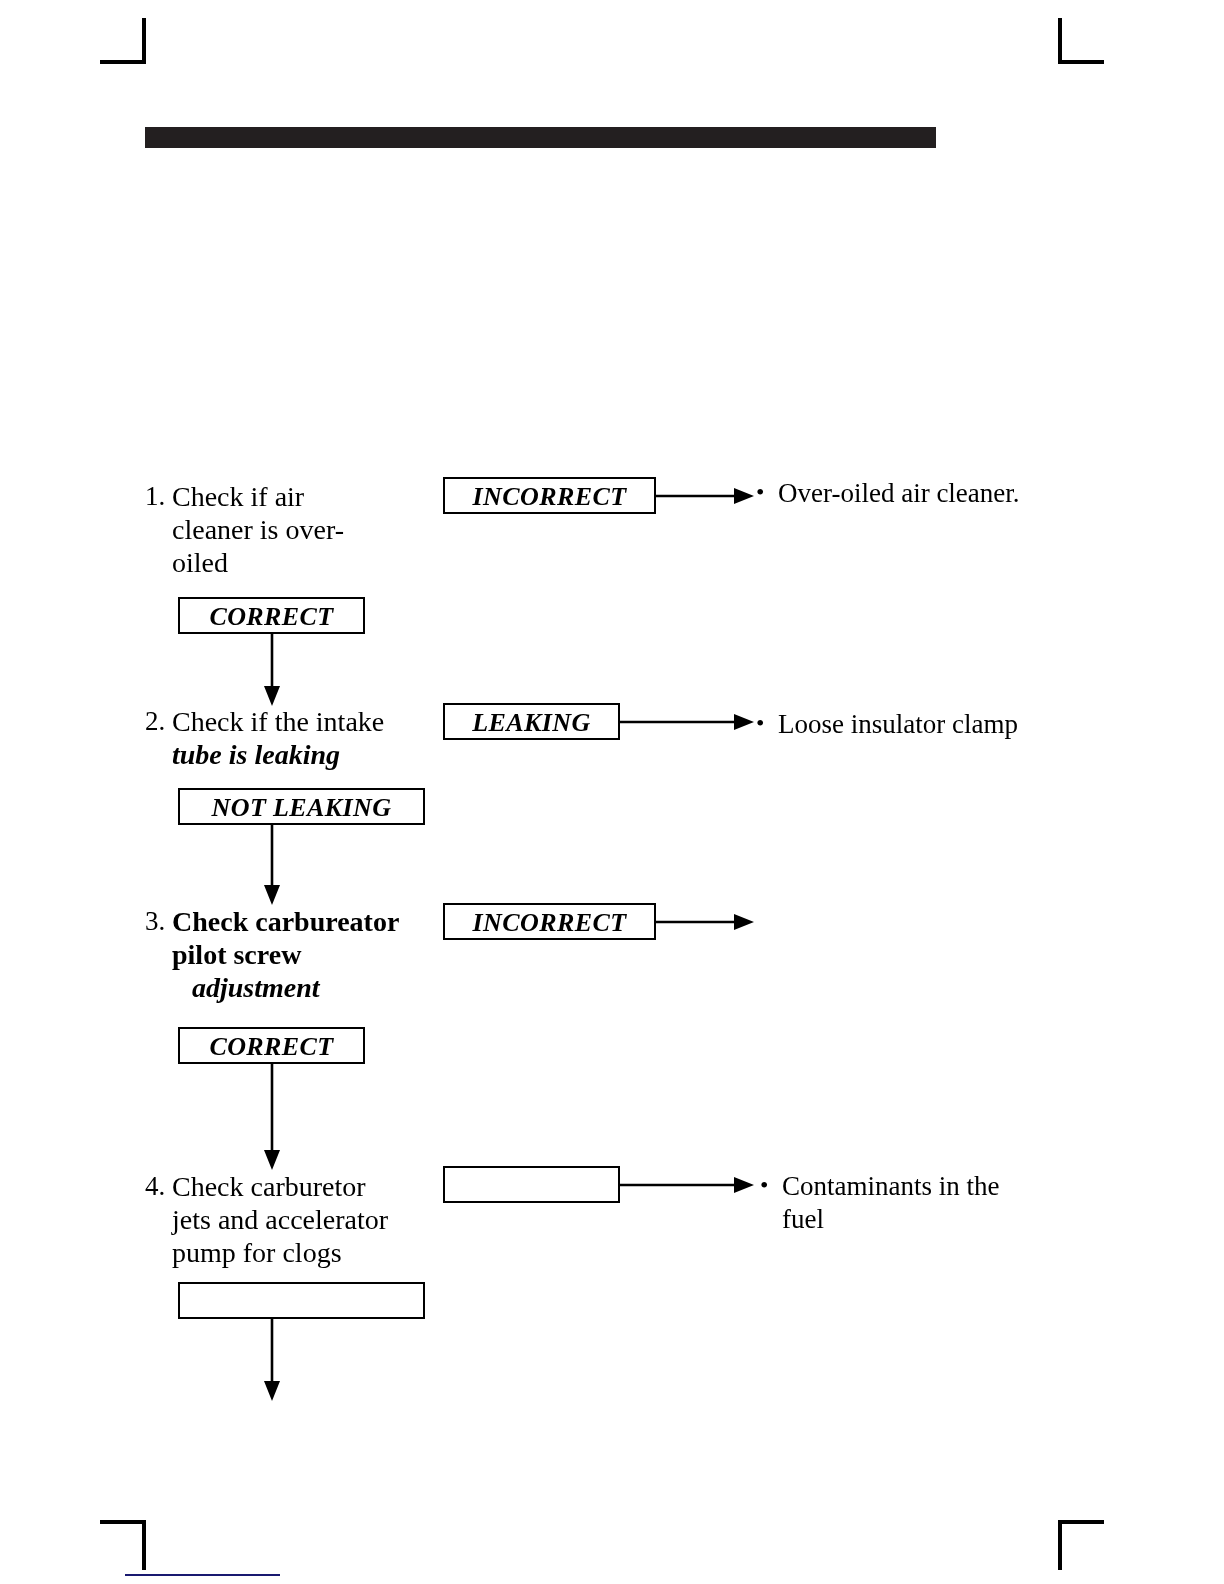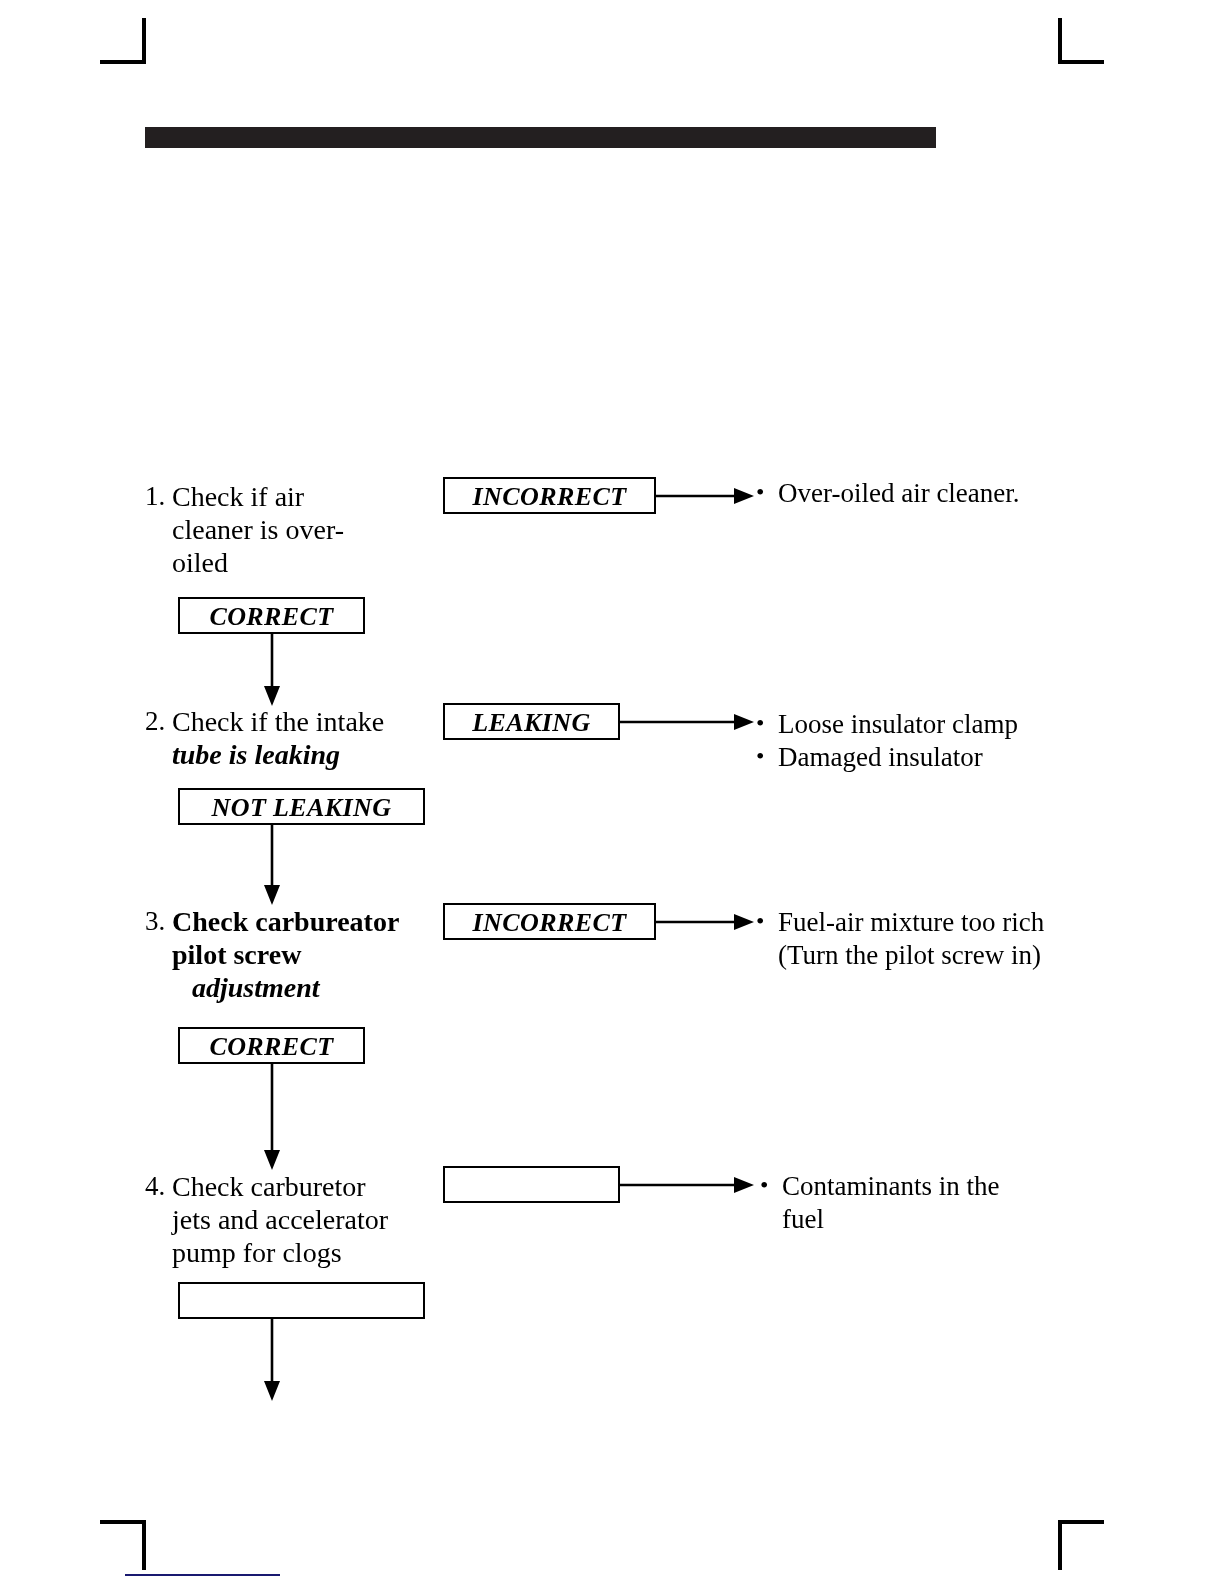--- a/index.html
+++ b/index.html
@@ -179,21 +179,20 @@
   <span>LEAKING</span>
 </div>
 
 <svg class="arrow-svg" style="left:620px; top:704px;" width="136" height="40">
   <line x1="0" y1="18" x2="116" y2="18" stroke="#000" stroke-width="2.6"></line>
   <polygon points="114,10 134,18 114,26" fill="#000"></polygon>
 </svg>
 
 <div class="bullets" style="left:752px; top:708px; width:340px;">
   <div class="bullet-item">Loose insulator clamp</div>
-  <div class="bullet-item">Damaged insulator</div>
 </div>
 
 <div class="label-box" style="left:178px; top:788px; width:247px; height:37px;">
   <span>NOT LEAKING</span>
 </div>
 
 <svg class="arrow-svg" style="left:258px; top:825px;" width="30" height="80">
   <line x1="14" y1="0" x2="14" y2="62" stroke="#000" stroke-width="2.6"></line>
   <polygon points="6,60 22,60 14,80" fill="#000"></polygon>
 </svg>
@@ -206,22 +205,20 @@
 <div class="label-box" style="left:443px; top:903px; width:213px; height:37px;">
   <span>INCORRECT</span>
 </div>
 
 <svg class="arrow-svg" style="left:656px; top:904px;" width="100" height="40">
   <line x1="0" y1="18" x2="80" y2="18" stroke="#000" stroke-width="2.6"></line>
   <polygon points="78,10 98,18 78,26" fill="#000"></polygon>
 </svg>
 
 <div class="bullets" style="left:752px; top:906px; width:340px;">
-  <div class="bullet-item" style="white-space:pre-wrap;">Fuel-air mixture too rich
-(Turn the pilot screw in)</div>
 </div>
 
 <div class="label-box" style="left:178px; top:1027px; width:187px; height:37px;">
   <span>CORRECT</span>
 </div>
 
 <svg class="arrow-svg" style="left:258px; top:1064px;" width="30" height="106">
   <line x1="14" y1="0" x2="14" y2="88" stroke="#000" stroke-width="2.6"></line>
   <polygon points="6,86 22,86 14,106" fill="#000"></polygon>
 </svg>

